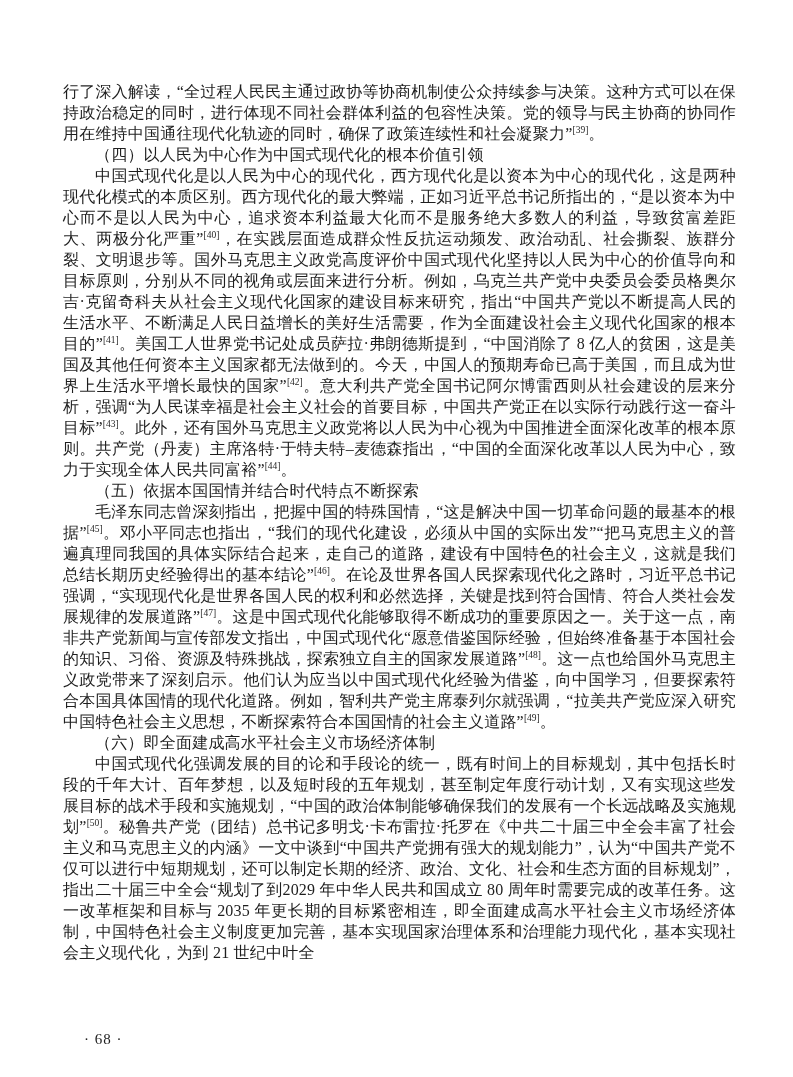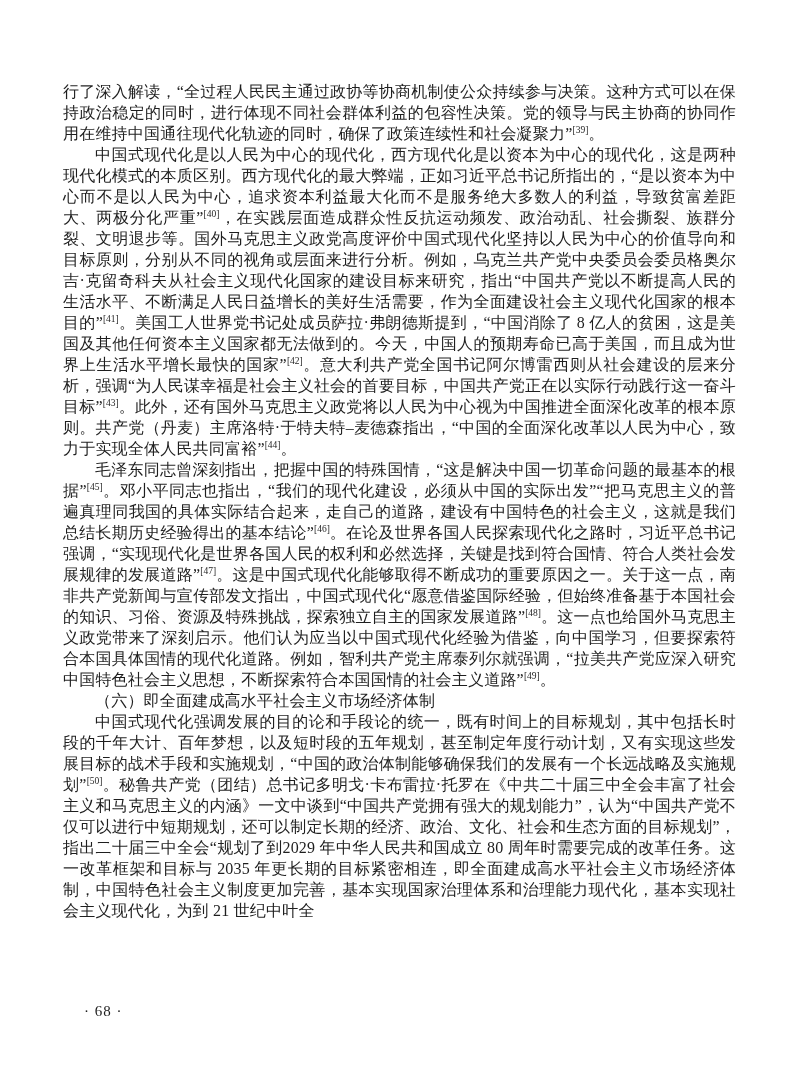--- a/index.html
+++ b/index.html
@@ -37,31 +37,33 @@
   }
   sup.cite {
     font-size: 9.5px;
     line-height: 0;
     vertical-align: super;
     letter-spacing: 0;
   }
   .page-number {
     position: absolute;
     left: 84px;
-    top: 1003px;
+    top: 1031px;
     font-size: 15px;
     letter-spacing: 1px;
     color: #1e1e1e;
   }
 </style>
 </head>
 <body>
 
 <div class="page">
   <div class="content">
     <p class="block">行了深入解读，“全过程人民民主通过政协等协商机制使公众持续参与决策。这种方式可以在保持政治稳定的同时，进行体现不同社会群体利益的包容性决策。党的领导与民主协商的协同作用在维持中国通往现代化轨迹的同时，确保了政策连续性和社会凝聚力”<sup class="cite">[39]</sup>。</p>
+    <p class="block indent">（四）以人民为中心作为中国式现代化的根本价值引领</p>
     <p class="block indent">中国式现代化是以人民为中心的现代化，西方现代化是以资本为中心的现代化，这是两种现代化模式的本质区别。西方现代化的最大弊端，正如习近平总书记所指出的，“是以资本为中心而不是以人民为中心，追求资本利益最大化而不是服务绝大多数人的利益，导致贫富差距大、两极分化严重”<sup class="cite">[40]</sup>，在实践层面造成群众性反抗运动频发、政治动乱、社会撕裂、族群分裂、文明退步等。国外马克思主义政党高度评价中国式现代化坚持以人民为中心的价值导向和目标原则，分别从不同的视角或层面来进行分析。例如，乌克兰共产党中央委员会委员格奥尔吉·克留奇科夫从社会主义现代化国家的建设目标来研究，指出“中国共产党以不断提高人民的生活水平、不断满足人民日益增长的美好生活需要，作为全面建设社会主义现代化国家的根本目的”<sup class="cite">[41]</sup>。美国工人世界党书记处成员萨拉·弗朗德斯提到，“中国消除了 8 亿人的贫困，这是美国及其他任何资本主义国家都无法做到的。今天，中国人的预期寿命已高于美国，而且成为世界上生活水平增长最快的国家”<sup class="cite">[42]</sup>。意大利共产党全国书记阿尔博雷西则从社会建设的层来分析，强调“为人民谋幸福是社会主义社会的首要目标，中国共产党正在以实际行动践行这一奋斗目标”<sup class="cite">[43]</sup>。此外，还有国外马克思主义政党将以人民为中心视为中国推进全面深化改革的根本原则。共产党（丹麦）主席洛特·于特夫特–麦德森指出，“中国的全面深化改革以人民为中心，致力于实现全体人民共同富裕”<sup class="cite">[44]</sup>。</p>
+    <p class="block indent">（五）依据本国国情并结合时代特点不断探索</p>
     <p class="block indent">毛泽东同志曾深刻指出，把握中国的特殊国情，“这是解决中国一切革命问题的最基本的根据”<sup class="cite">[45]</sup>。邓小平同志也指出，“我们的现代化建设，必须从中国的实际出发”“把马克思主义的普遍真理同我国的具体实际结合起来，走自己的道路，建设有中国特色的社会主义，这就是我们总结长期历史经验得出的基本结论”<sup class="cite">[46]</sup>。在论及世界各国人民探索现代化之路时，习近平总书记强调，“实现现代化是世界各国人民的权利和必然选择，关键是找到符合国情、符合人类社会发展规律的发展道路”<sup class="cite">[47]</sup>。这是中国式现代化能够取得不断成功的重要原因之一。关于这一点，南非共产党新闻与宣传部发文指出，中国式现代化“愿意借鉴国际经验，但始终准备基于本国社会的知识、习俗、资源及特殊挑战，探索独立自主的国家发展道路”<sup class="cite">[48]</sup>。这一点也给国外马克思主义政党带来了深刻启示。他们认为应当以中国式现代化经验为借鉴，向中国学习，但要探索符合本国具体国情的现代化道路。例如，智利共产党主席泰列尔就强调，“拉美共产党应深入研究中国特色社会主义思想，不断探索符合本国国情的社会主义道路”<sup class="cite">[49]</sup>。</p>
     <p class="block indent">（六）即全面建成高水平社会主义市场经济体制</p>
     <p class="block indent">中国式现代化强调发展的目的论和手段论的统一，既有时间上的目标规划，其中包括长时段的千年大计、百年梦想，以及短时段的五年规划，甚至制定年度行动计划，又有实现这些发展目标的战术手段和实施规划，“中国的政治体制能够确保我们的发展有一个长远战略及实施规划”<sup class="cite">[50]</sup>。秘鲁共产党（团结）总书记多明戈·卡布雷拉·托罗在《中共二十届三中全会丰富了社会主义和马克思主义的内涵》一文中谈到“中国共产党拥有强大的规划能力”，认为“中国共产党不仅可以进行中短期规划，还可以制定长期的经济、政治、文化、社会和生态方面的目标规划”，指出二十届三中全会“规划了到2029 年中华人民共和国成立 80 周年时需要完成的改革任务。这一改革框架和目标与 2035 年更长期的目标紧密相连，即全面建成高水平社会主义市场经济体制，中国特色社会主义制度更加完善，基本实现国家治理体系和治理能力现代化，基本实现社会主义现代化，为到 21 世纪中叶全</p>
   </div>
   <div class="page-number">· 68 ·</div>
 </div>
 
 </body></html>

